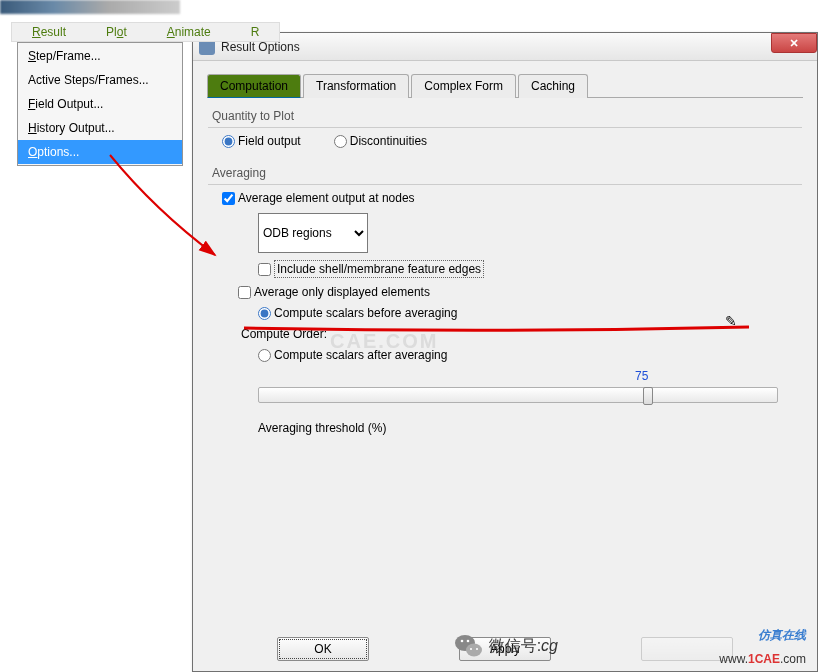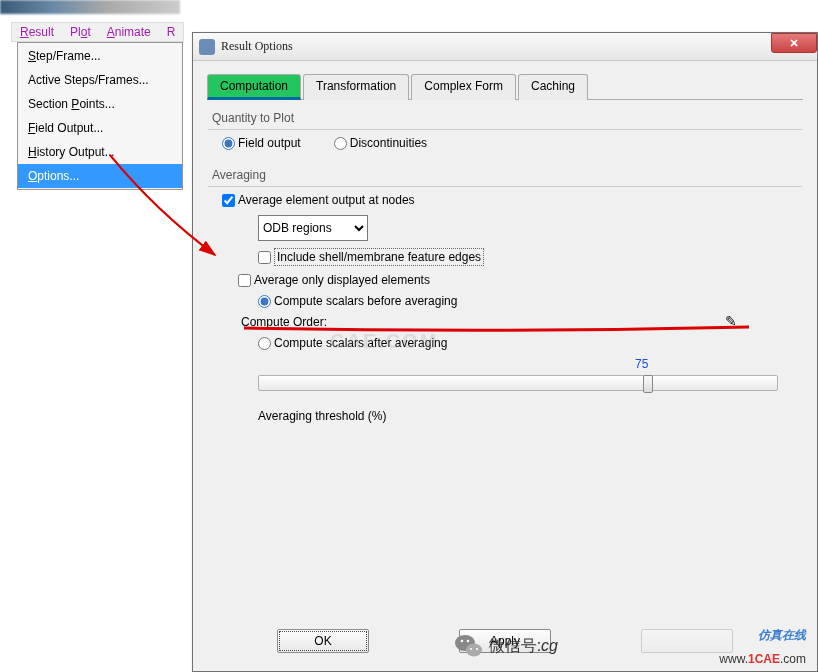--- a/index.html
+++ b/index.html
@@ -1,62 +1,62 @@
 <!DOCTYPE html>
 <html><head>
 <meta charset="utf-8">
 <style>
 * { box-sizing: border-box; margin: 0; padding: 0; font-family: Tahoma, "Segoe UI", Arial, sans-serif; font-size: 12px; }
 body { background: #fff; width: 818px; height: 672px; position: relative; overflow: hidden; }
 
 .menubar { position: absolute; top: 22px; left: 11px; height: 20px; display: flex; background: #f0f0f0; border: 1px solid #ddd; z-index: 5; }
-.menubar .mitem { padding: 2px 8px; color: #a21caf; }
+.menubar .mitem { padding: 2px 20px; color: #4d7c0f; }
 .menubar .mitem u { text-decoration: underline; }
 .dropdown { position: absolute; top: 42px; left: 17px; width: 166px; background: #f6f6f6; border: 1px solid #959595; padding: 1px 0; z-index: 6; }
 .dropdown .ditem { padding: 3px 10px; color: #000; line-height: 18px; }
 .dropdown .ditem.sel { background: #3399ff; color: #fff; }
 .dropdown .ditem u { text-decoration: underline; }
 
 .arrow-svg { position: absolute; top: 150px; left: 105px; z-index: 7; pointer-events: none; }
 
 .dialog { position: absolute; top: 32px; left: 192px; width: 626px; height: 640px; background: #f0f0f0; border: 1px solid #707070; box-shadow: 1px 1px 3px rgba(0,0,0,0.2); }
 .titlebar { height: 28px; background: linear-gradient(#fafafa, #e6e6e6); display: flex; align-items: center; border-bottom: 1px solid #c8c8c8; position: relative; }
 .titlebar .ticon { width: 16px; height: 16px; margin: 0 6px; background: #6a8cb5; border-radius: 3px; }
-.titlebar .ttext { color: #222; flex: 1; font-family: Liberation Serif, serif; }
+.titlebar .ttext { color: #222; flex: 1; }
 .closebtn { position: absolute; right: 0; top: 0; width: 46px; height: 20px; background: linear-gradient(#e47a79, #c94544); border: 1px solid #a33; border-radius: 0 0 3px 3px; display: flex; align-items: center; justify-content: center; color: #fff; font-size: 11px; font-weight: bold; }
 
 .body { padding: 12px 14px; }
 .tabs { display: flex; border-bottom: 1px solid #aaa; margin-bottom: 8px; }
 .tab { padding: 4px 12px; border: 1px solid #aaa; border-bottom: none; background: #ececec; margin-right: 2px; border-radius: 3px 3px 0 0; position: relative; top: 1px; }
-.tab.sel { background: #22c55e; border-bottom: 3px solid #0369a1; }
+.tab.sel { background: #4d7c0f; border-bottom: 1px solid #0369a1; }
 
 .group { margin: 0 0 6px 0; border: 1px solid transparent; }
 .gtitle { color: #555; border-bottom: 1px solid #ccc; padding: 2px 0 4px 4px; margin-bottom: 6px; }
 .indent1 { padding-left: 14px; margin-bottom: 8px; }
 .indent2 { padding-left: 30px; margin-bottom: 7px; }
 .indent3 { padding-left: 50px; margin-bottom: 7px; }
 .row { display: flex; align-items: center; }
 .row label, .row span { margin-left: 3px; }
 
 input[type=radio], input[type=checkbox] { width: 13px; height: 13px; }
 input[type=radio] { accent-color: #3a76c4; }
 
-select { width: 110px; height: 26px; border: 1px solid #7a7a7a; background: #fff; font-size: 12px; }
+select { width: 110px; height: 40px; border: 1px solid #7a7a7a; background: #fff; font-size: 12px; }
 
 .highlighted { border: 1px dotted #666; padding: 1px 2px; }
 .redline { position: absolute; top: 291px; left: 48px; width: 510px; height: 13px; pointer-events: none; }
 .pencil { position: absolute; top: 280px; left: 532px; font-size: 14px; pointer-events: none; }
 
 .slider-wrap { margin-left: 50px; width: 520px; position: relative; height: 40px; }
 .slider-label { position: absolute; top: 0; left: 377px; color: #1d4ed8; }
 .slider-track { position: absolute; top: 18px; left: 0; width: 520px; height: 16px; background: linear-gradient(#fff,#e9e9e9); border: 1px solid #b0b0b0; border-radius: 2px; }
 .slider-thumb { position: absolute; top: 18px; left: 385px; width: 10px; height: 18px; background: linear-gradient(#fafafa,#dcdcdc); border: 1px solid #888; border-radius: 2px; }
 .thresh-label { margin: 12px 0 0 50px; }
 
-.btnbar { position: absolute; bottom: 8px; left: 0; width: 100%; height: 44px; display: flex; justify-content: center; gap: 90px; align-items: center; background: #f0f0f0; }
+.btnbar { position: absolute; bottom: 0; left: 0; width: 100%; height: 44px; display: flex; justify-content: center; gap: 90px; align-items: center; background: #f0f0f0; }
 .btn { width: 92px; height: 24px; border: 1px solid #8a8a8a; background: linear-gradient(#fdfdfd,#e8e8e8); text-align: center; line-height: 22px; border-radius: 2px; }
 .btn.def { outline: 1px dotted #444; outline-offset: -3px; }
 
 .wmark-logo-wrap { position: absolute; bottom: 10px; right: 260px; z-index: 20; display: flex; align-items: center; pointer-events: none; }
 .wmark-svg { width: 32px; height: 32px; }
 .wmark-txt { font-size: 16px; color: #333; margin-left: 4px; }
 .wmark-txt2 { font-size: 16px; color: #333; font-style: italic; }
 .wmark-cn { position: absolute; bottom: 28px; right: 12px; font-size: 12px; color: #3a7ed0; font-style: italic; font-weight: bold; z-index: 20; pointer-events: none; }
 .wmark-url { position: absolute; bottom: 5px; right: 12px; font-size: 16px; z-index: 20; pointer-events: none; }
 .wmark-url .w1 { color: #333; }
@@ -74,21 +74,20 @@
 <div class="menubar">
   <div class="mitem"><u>R</u>esult</div>
   <div class="mitem">Pl<u>o</u>t</div>
   <div class="mitem"><u>A</u>nimate</div>
   <div class="mitem"><span>R</span></div>
 </div>
 
 <div class="dropdown">
   <div class="ditem"><u>S</u>tep/Frame...</div>
   <div class="ditem">Active Steps/Frames...</div>
-  <div class="ditem">Section <u>P</u>oints...</div>
   <div class="ditem"><u>F</u>ield Output...</div>
   <div class="ditem"><u>H</u>istory Output...</div>
   <div class="ditem sel"><u>O</u>ptions...</div>
 </div>
 
 <svg class="arrow-svg" width="130" height="120">
   <defs>
       <marker id="ah" markerWidth="10" markerHeight="10" refX="8" refY="3" orient="auto">
         <path d="M0,0 L0,6 L9,3 z" fill="#d00"></path>
       </marker>

